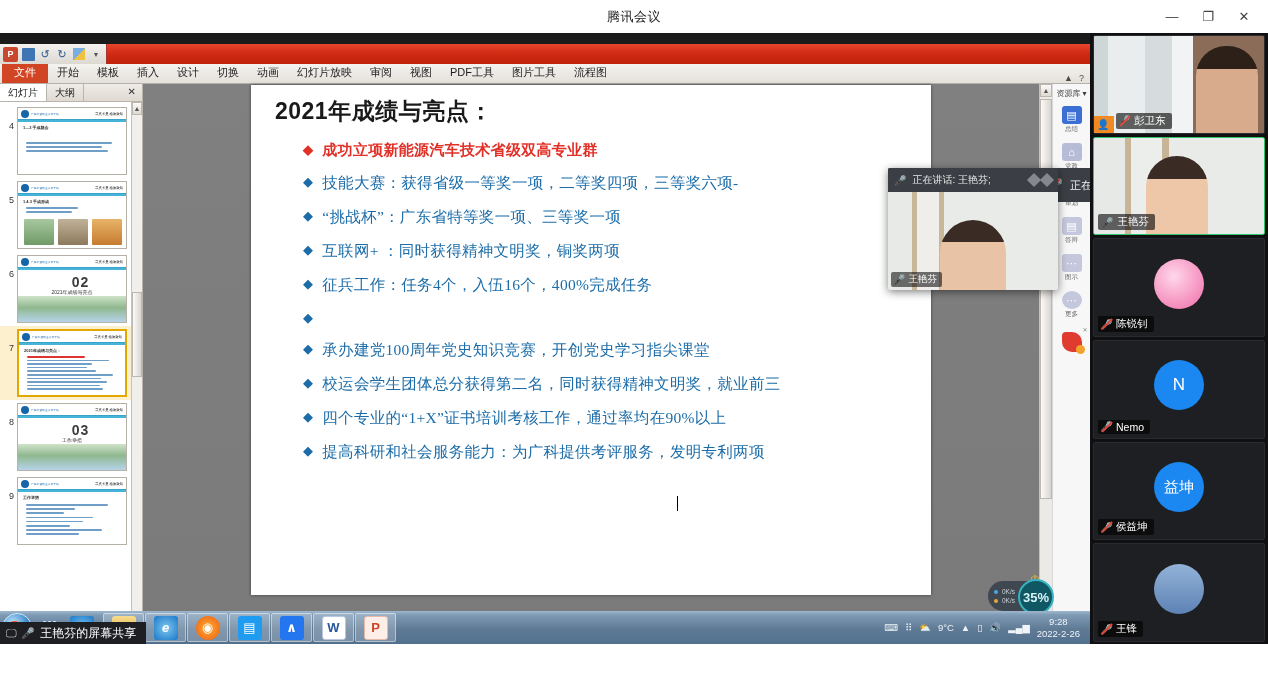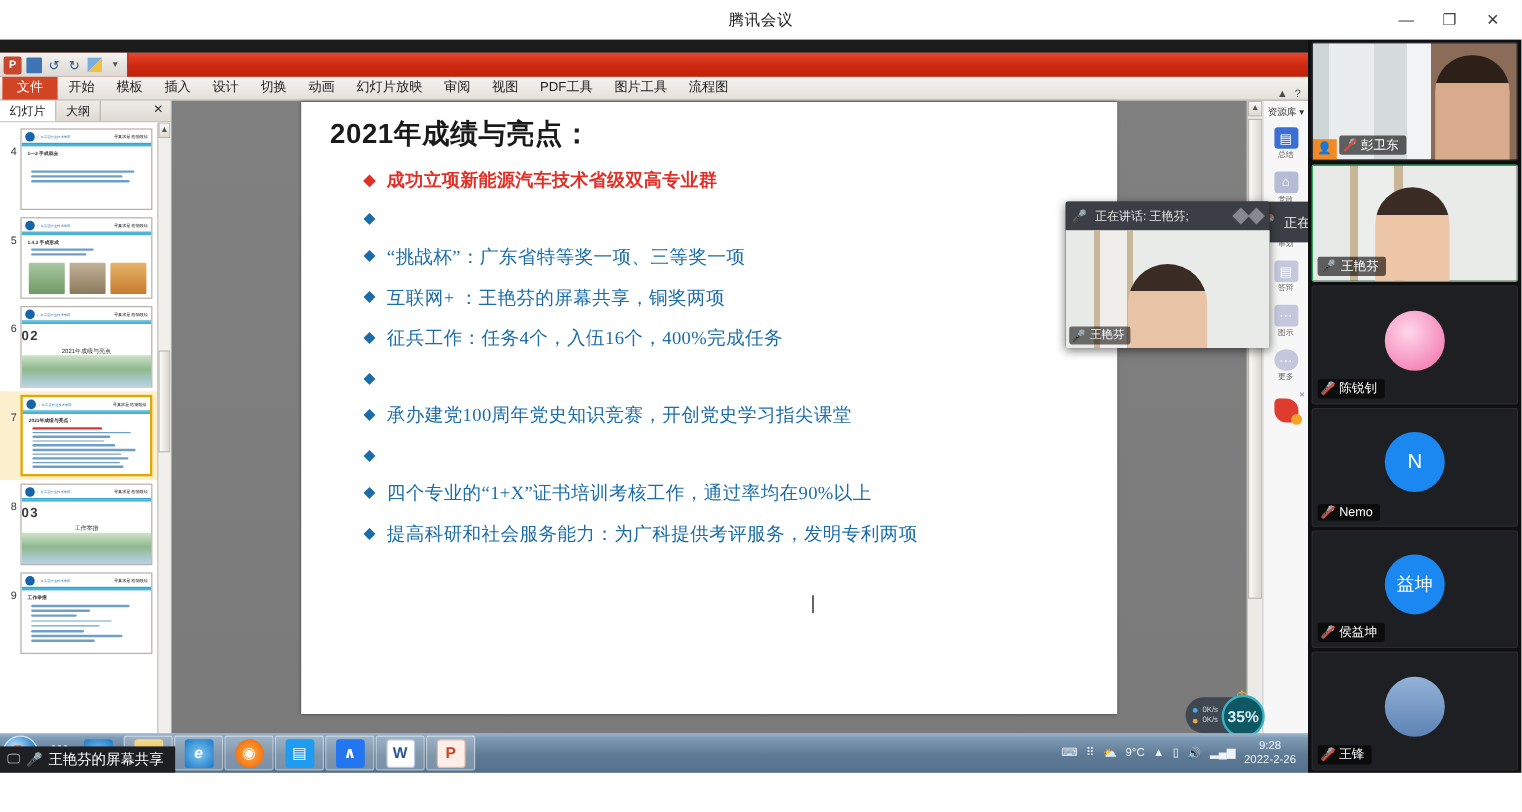--- a/index.html
+++ b/index.html
@@ -81,21 +81,21 @@
     display:flex; align-items:center; padding: 0 3px; gap: 2px;}
   .t-logo { width: 8px; height: 8px; border-radius: 50%; background: #1565a8; }
   .t-logotxt { font-size: 2.6px; color: #1565a8; letter-spacing: .2px; }
   .t-calig { margin-left: auto; font-size: 3.4px; color: #111; font-family: "Liberation Serif", serif; }
   .t-bar { position:absolute; left:0; top:12px; right:0; height:2px; background:#46b3d8; }
   .t-title { position: absolute; left: 5px; top: 17px; font-size: 4px; font-weight: bold; color: #333; }
   .t-lines { position: absolute; left: 8px; top: 24px; right: 5px; display: flex; flex-direction: column; gap: 2.4px; }
   .t-line { height: 1.6px; background: #6f9fc6; border-radius: 1px; }
   .t-line.red { background: #d33; }
   .t-photo { position:absolute; bottom: 3px; height: 26px; border-radius: 1px; }
-  .t-bignum { position: absolute; left: 0; right: 0; top: 18px; text-align: left; font-size: 11px;
+  .t-bignum { position: absolute; left: 17px; right: 0; top: 18px; text-align: center; font-size: 14px;
     color: #3b3b3b; font-weight: bold; letter-spacing: 1px; }
   .t-subtitle { position: absolute; left:0; right:0; top: 33px; text-align:center; font-size: 5px; color: #333; }
   .t-city { position: absolute; left: 0; right: 0; bottom: 0; height: 26px;
      background: linear-gradient(#cfe3c9,#8fb88f 45%, #b6d3ea); }
   .thumb-scroll { position: absolute; right: 0; top: 0; width: 11px; bottom: 0; background: #f1efec;
     border-left: 1px solid #c6c2ba; }
   .ts-up, .ts-dn { height: 13px; background: linear-gradient(#fbfaf9,#ddd9d2); border: 1px solid #bcb8b0;
     font-size: 7px; display: flex; align-items: center; justify-content: center; color: #555; }
   .ts-dn { position: absolute; bottom: 0; left: 0; right: 0;}
   .ts-thumb { position: absolute; top: 190px; left: 0; right: 0; height: 85px;
@@ -439,42 +439,44 @@
 
             <div class="slide-title">2021年成绩与亮点：</div>
 
             <div class="bullets">
               <div class="bullet red">
                 <span class="dia">◆</span>
                 <span>成功立项新能源汽车技术省级双高专业群</span>
               </div>
               <div class="bullet">
                 <span class="dia">◆</span>
+                <span>技能大赛：获得省级一等奖一项，二等奖四项，三等奖六项-</span>
               </div>
               <div class="bullet">
                 <span class="dia">◆</span>
                 <span>“挑战杯”：广东省特等奖一项、三等奖一项</span>
               </div>
               <div class="bullet">
                 <span class="dia">◆</span>
-                <span>互联网+    ：王艳芬的屏幕共享，铜奖两项</span>
+                <span>互联网+    ：同时获得精神文明奖，铜奖两项</span>
               </div>
               <div class="bullet">
                 <span class="dia">◆</span>
                 <span>征兵工作：任务4个，入伍16个，400%完成任务</span>
               </div>
               <div class="bullet">
                 <span class="dia">◆</span>
               </div>
               <div class="bullet">
                 <span class="dia">◆</span>
                 <span>承办建党100周年党史知识竞赛，开创党史学习指尖课堂</span>
               </div>
               <div class="bullet">
                 <span class="dia">◆</span>
+                <span>校运会学生团体总分获得第二名，同时获得精神文明奖，就业前三</span>
               </div>
               <div class="bullet">
                 <span class="dia">◆</span>
                 <span>四个专业的“1+X”证书培训考核工作，通过率均在90%以上</span>
               </div>
               <div class="bullet">
                 <span class="dia">◆</span>
                 <span>提高科研和社会服务能力：为广科提供考评服务，发明专利两项</span>
               </div>
             </div>

